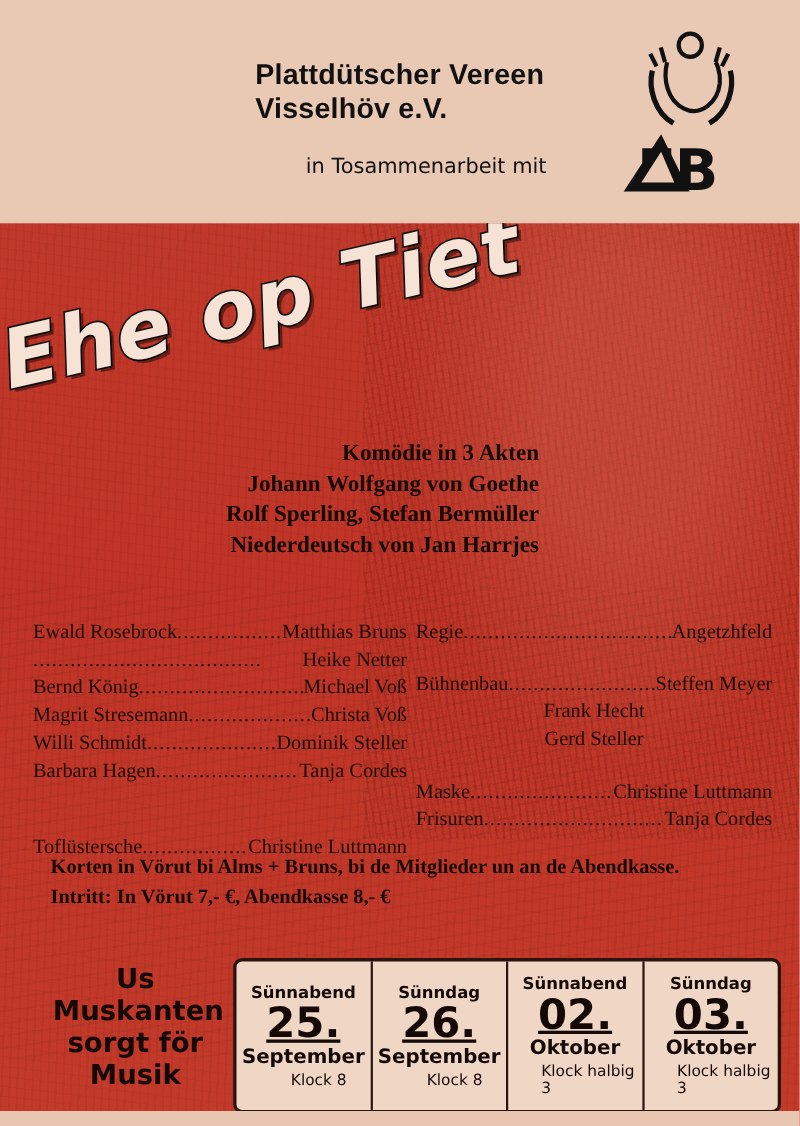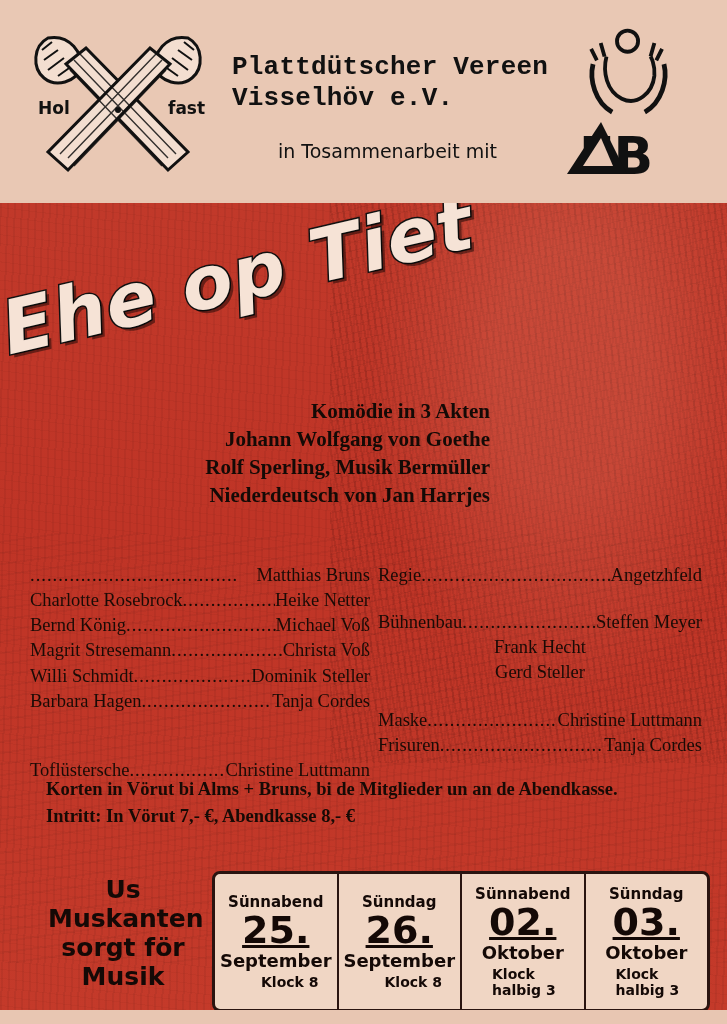--- a/index.html
+++ b/index.html
@@ -18,21 +18,21 @@
   
   .header{
     position:absolute;left:0;top:0;width:727px;height:200px;
     background:#e9c8b4;
   }
   .logo-x{
     position:absolute;left:18px;top:20px;width:200px;height:155px;
   }
   .club-name{
     position:absolute;left:232px;top:52px;width:350px;
-    font-family:Liberation Mono, monospace;
+    font-family:Liberation Sans, sans-serif;
     font-size:26px;font-weight:bold;color:#111;line-height:1.18;
     letter-spacing:.2px;
   }
   .coop{
     position:absolute;left:278px;top:140px;
     font-family:"DejaVu Sans", sans-serif;
     font-size:19px;color:#111;
   }
   .leb{
     position:absolute;left:565px;top:22px;width:150px;height:155px;
@@ -155,52 +155,33 @@
     border-right:2px solid #2a1410;
     display:flex;flex-direction:column;align-items:center;justify-content:center;
     color:#140906;
     padding:20px 2px;
     box-sizing:border-box;
   }
   .date-cell:last-child{border-right:none;}
   .d-dow{font-family:"DejaVu Sans", sans-serif;font-weight:bold;font-size:15px;}
   .d-day{font-family:"DejaVu Sans", sans-serif;font-weight:bold;font-size:38px;line-height:1.05;text-decoration:underline;}
   .d-mon{font-family:"DejaVu Sans", sans-serif;font-weight:bold;font-size:18px;}
-  .d-time{font-family:"DejaVu Sans", sans-serif;font-weight:bold;font-size:14px;margin-top:3px;margin-left:28px;}
+  .d-time{font-family:"DejaVu Sans", sans-serif;font-weight:normal;font-size:14px;margin-top:3px;margin-left:28px;}
 
   .bottom-strip{
     position:absolute;left:0;top:1010px;width:727px;height:14px;background:#e8c6b2;
   }
 </style>
 </head>
 <body>
 
 <div class="poster">
 
   <div class="header">
 
-    <div class="logo-x">
-      <svg viewBox="0 0 200 155" width="200" height="155">
-
-        <path d="M30 18 C15 26 14 48 26 58 C38 68 58 62 62 48 C66 34 52 14 30 18 Z" fill="#f3ded0" stroke="#111" stroke-width="3"></path>
-        <path d="M170 18 C185 26 186 48 174 58 C162 68 142 62 138 48 C134 34 148 14 170 18 Z" fill="#f3ded0" stroke="#111" stroke-width="3"></path>
-        <path d="M24 30 l10 -8 M26 40 l14 -10 M30 50 l16 -12 M40 56 l14 -10" stroke="#111" stroke-width="2" fill="none"></path>
-        <path d="M176 30 l-10 -8 M174 40 l-14 -10 M170 50 l-16 -12 M160 56 l-14 -10" stroke="#111" stroke-width="2" fill="none"></path>
-
-        <path d="M48 44 L150 150 L170 132 L68 28 Z" fill="#f3ded0" stroke="#111" stroke-width="3"></path>
-        <path d="M152 44 L50 150 L30 132 L132 28 Z" fill="#f3ded0" stroke="#111" stroke-width="3"></path>
-        <g stroke="#111" stroke-width="1.4" opacity=".85">
-          <path d="M56 40 L150 138 M62 34 L158 134 M52 50 L144 146"></path>
-          <path d="M144 40 L50 138 M138 34 L42 134 M148 50 L56 146"></path>
-        </g>
-        <circle cx="100" cy="90" r="3" fill="#111"></circle>
-      </svg>
-      <div style="position:absolute;left:20px;top:78px;font-family:'DejaVu Sans',sans-serif;font-weight:bold;font-size:17px;color:#111;">Hol</div>
-      <div style="position:absolute;left:150px;top:78px;font-family:'DejaVu Sans',sans-serif;font-weight:bold;font-size:17px;color:#111;">fast</div>
-    </div>
 
     <div class="club-name">
       <div>Plattdütscher Vereen</div>
       <div>Visselhöv e.V.</div>
     </div>
 
     <div class="coop">in Tosammenarbeit mit</div>
 
     <div class="leb">
       <svg viewBox="0 0 150 120" width="150" height="115">
@@ -223,33 +204,33 @@
     <div class="tex2"></div>
     <div class="tex3"></div>
 
     <div class="title-wrap">
       <div class="title">Ehe op Tiet</div>
     </div>
 
     <div class="credits">
       <div>Komödie in 3 Akten</div>
       <div>Johann Wolfgang von Goethe</div>
-      <div>Rolf Sperling, Musik Bermüller</div>
+      <div>Rolf Sperling, Stefan Bermüller</div>
       <div>Niederdeutsch von Jan Harrjes</div>
     </div>
 
     <div class="cast">
 
       <div class="cast-col-left">
         <div class="row">
+          <span class="nm">Ewald Rosebrock</span>
           <span class="dots">.....................................</span>
           <span class="val">Matthias Bruns</span>
         </div>
         <div class="row">
-          <span class="nm">Charlotte Rosebrock</span>
           <span class="dots">.....................................</span>
           <span class="val">Heike Netter</span>
         </div>
         <div class="row">
           <span class="nm">Bernd König</span>
           <span class="dots">.....................................</span>
           <span class="val">Michael Voß</span>
         </div>
         <div class="row">
           <span class="nm">Magrit Stresemann</span>

